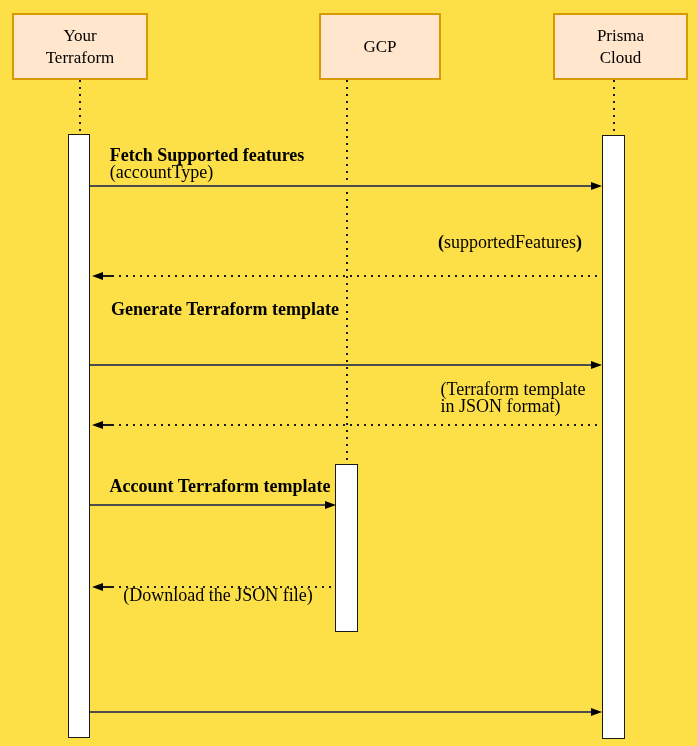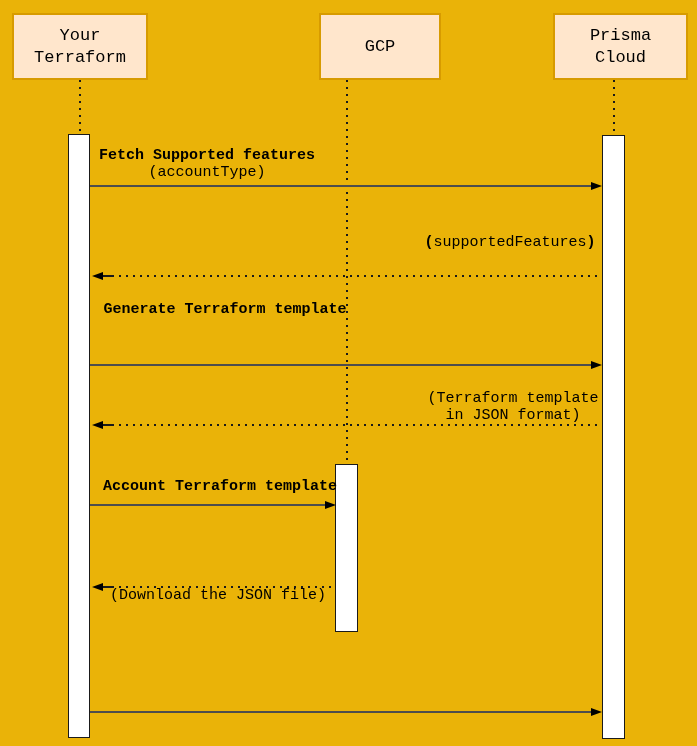--- a/index.html
+++ b/index.html
@@ -1,21 +1,21 @@
 <!DOCTYPE html>
 <html><head>
 <meta charset="utf-8">
 <style>
   html, body { margin: 0; padding: 0; background: #ffffff; }
   .canvas {
     position: relative;
     width: 697px;
     height: 746px;
-    background: #eab308;
-    font-family: Liberation Mono, monospace;
+    background: #fde047;
+    font-family: Liberation Serif, serif;
     color: #000000;
     overflow: hidden;
   }
   
   .lifeline {
     position: absolute;
     width: 2px;
     background: repeating-linear-gradient(to bottom, #1a1a1a 0 2px, transparent 2px 7px);
   }
   
@@ -39,22 +39,21 @@
     position: absolute;
     width: 23px;
     background: #ffffff;
     border: 1.5px solid #1a1a1a;
     box-sizing: border-box;
   }
   
   .msg {
     position: absolute;
     transform: translateX(-50%);
-    text-align: center;
-    font-size: 15px;
+    font-size: 18px;
     line-height: 17px;
     white-space: nowrap;
   }
   .msg .title { font-weight: bold; }
   .bold-paren { font-weight: bold; }
   
   .arrow {
     position: absolute;
     height: 10px;
     display: flex;
@@ -123,21 +122,21 @@
   </div>
 
   <div class="msg" style="left:225px; top:301px;">
     <div class="title">Generate Terraform template</div>
   </div>
   <div class="arrow" style="left:90px; top:360px; width:512px;">
     <div class="line-solid"></div>
     <div class="head-right"></div>
   </div>
 
-  <div class="msg" style="left:513px; top:390px;">
+  <div class="msg" style="left:513px; top:381px;">
     <div>(Terraform template</div>
     <div>in JSON format)</div>
   </div>
   <div class="arrow" style="left:92px; top:420px; width:510px;">
     <div class="head-left"></div>
     <div class="tail"></div>
     <div class="line-dotted"></div>
   </div>
 
   <div class="msg" style="left:220px; top:478px;">

